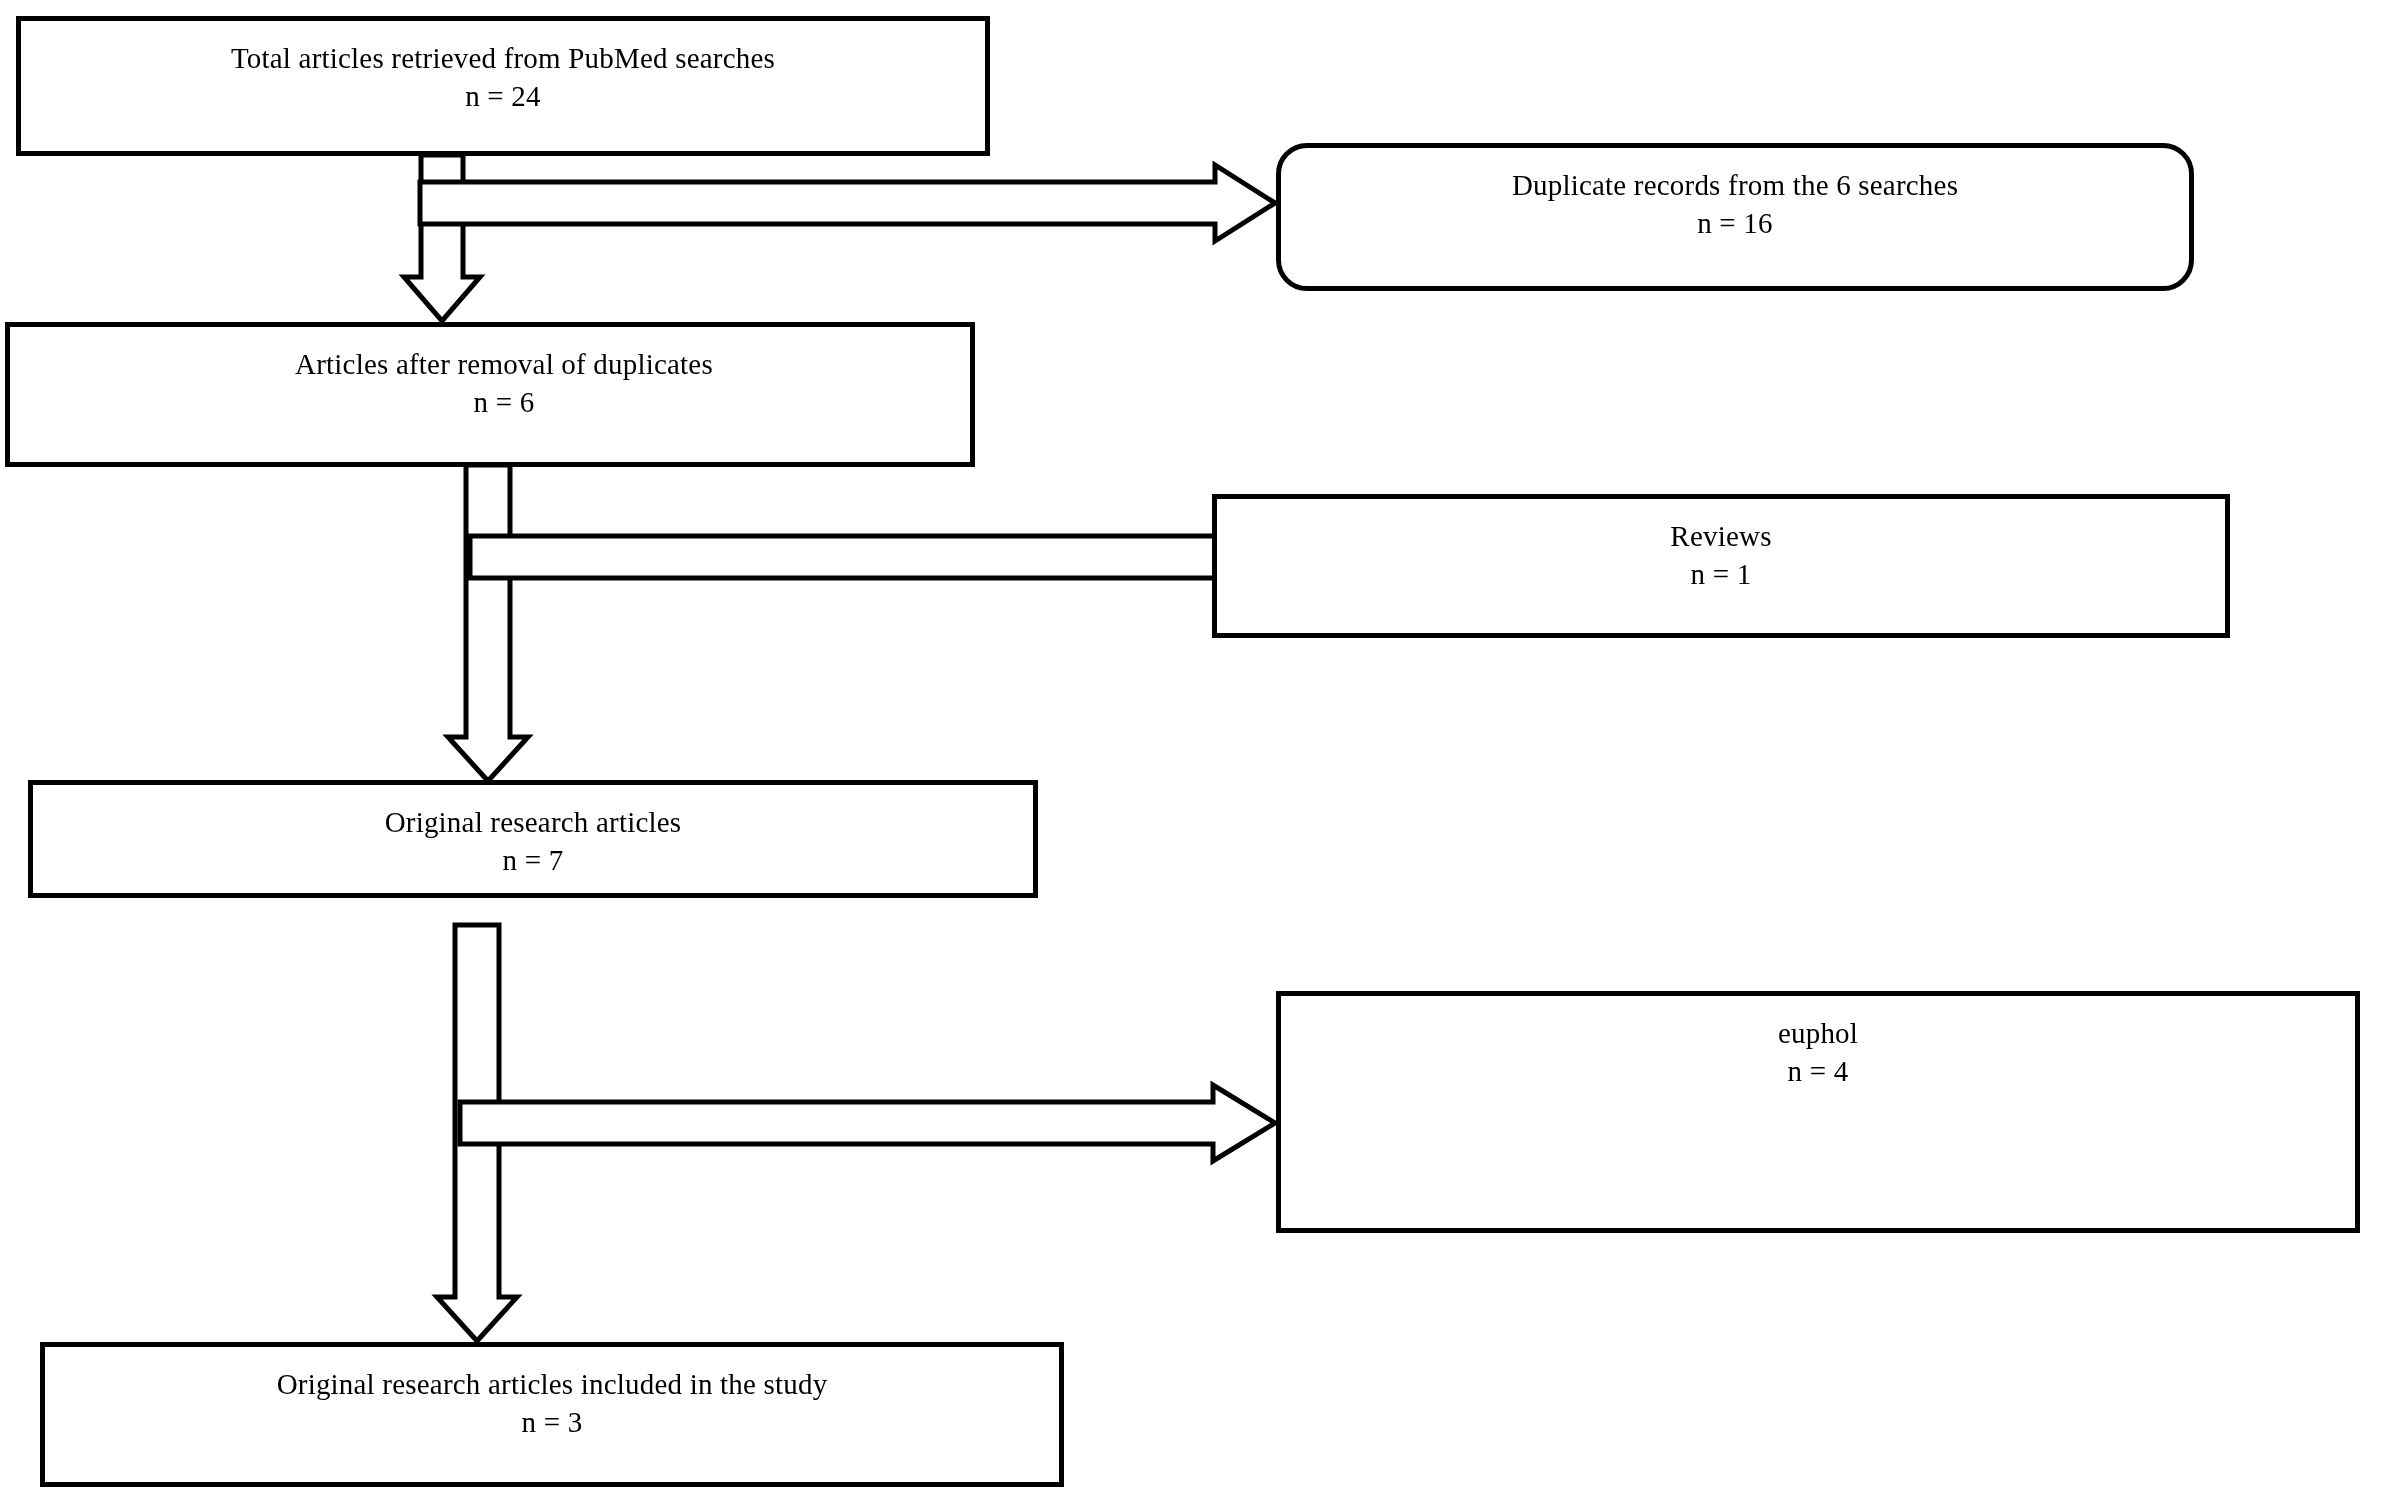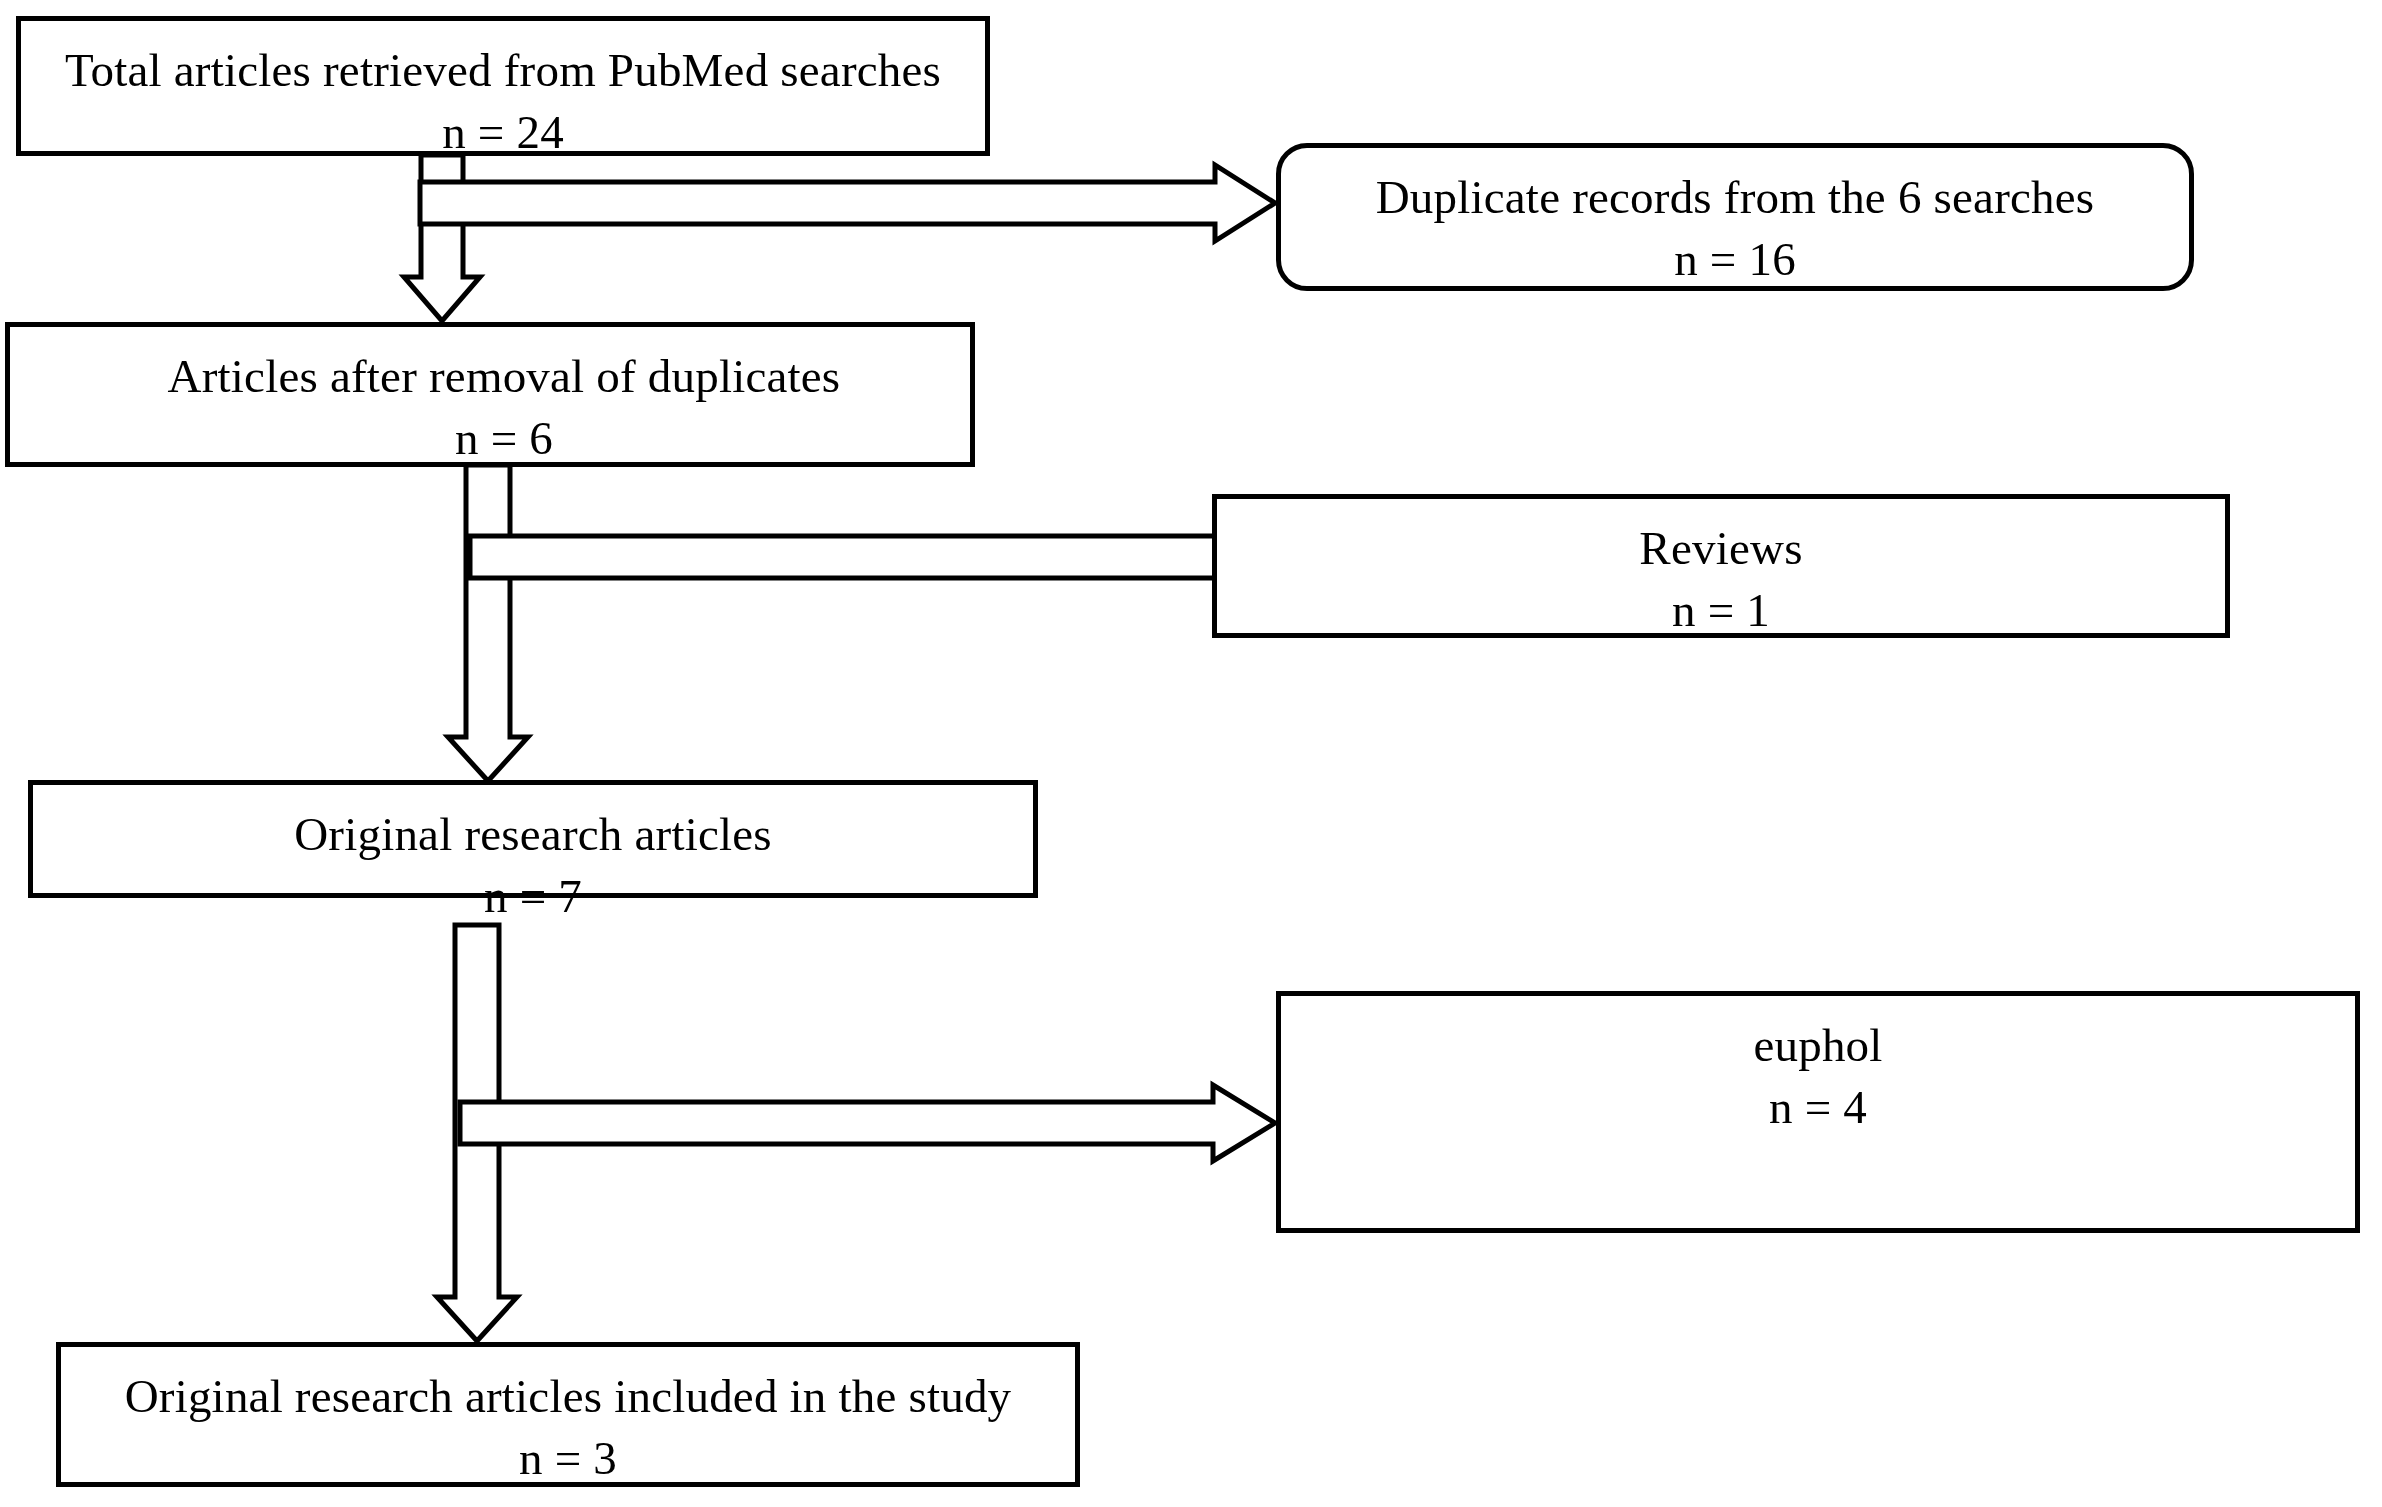--- a/index.html
+++ b/index.html
@@ -25,21 +25,21 @@
     display: flex;
     flex-direction: column;
     align-items: center;
     justify-content: flex-start;
     text-align: center;
     padding-top: 18px;
     z-index: 3;
   }
   .flow-box .line {
     display: block;
-    font-size: 47px;
+    font-size: 29px;
     line-height: 1.32;
     letter-spacing: 0.2px;
     white-space: nowrap;
   }
   
   .conn {
     position: absolute;
     z-index: 2;
   }
   .conn svg {
@@ -118,18 +118,18 @@
   <div class="flow-box" style="left:28px; top:780px; width:1010px; height:118px;">
     <span class="line">Original research articles</span>
     <span class="line">n = 7</span>
   </div>
 
   <div class="flow-box" style="left:1276px; top:991px; width:1084px; height:242px;">
     <span class="line">euphol</span>
     <span class="line">n = 4</span>
   </div>
 
-  <div class="flow-box" style="left:40px; top:1342px; width:1024px; height:145px;margin-left:16px;">
+  <div class="flow-box" style="left:40px; top:1342px; width:1024px; height:145px;">
     <span class="line">Original research articles included in the study</span>
     <span class="line">n = 3</span>
   </div>
 
 </div>
 
 </body></html>

